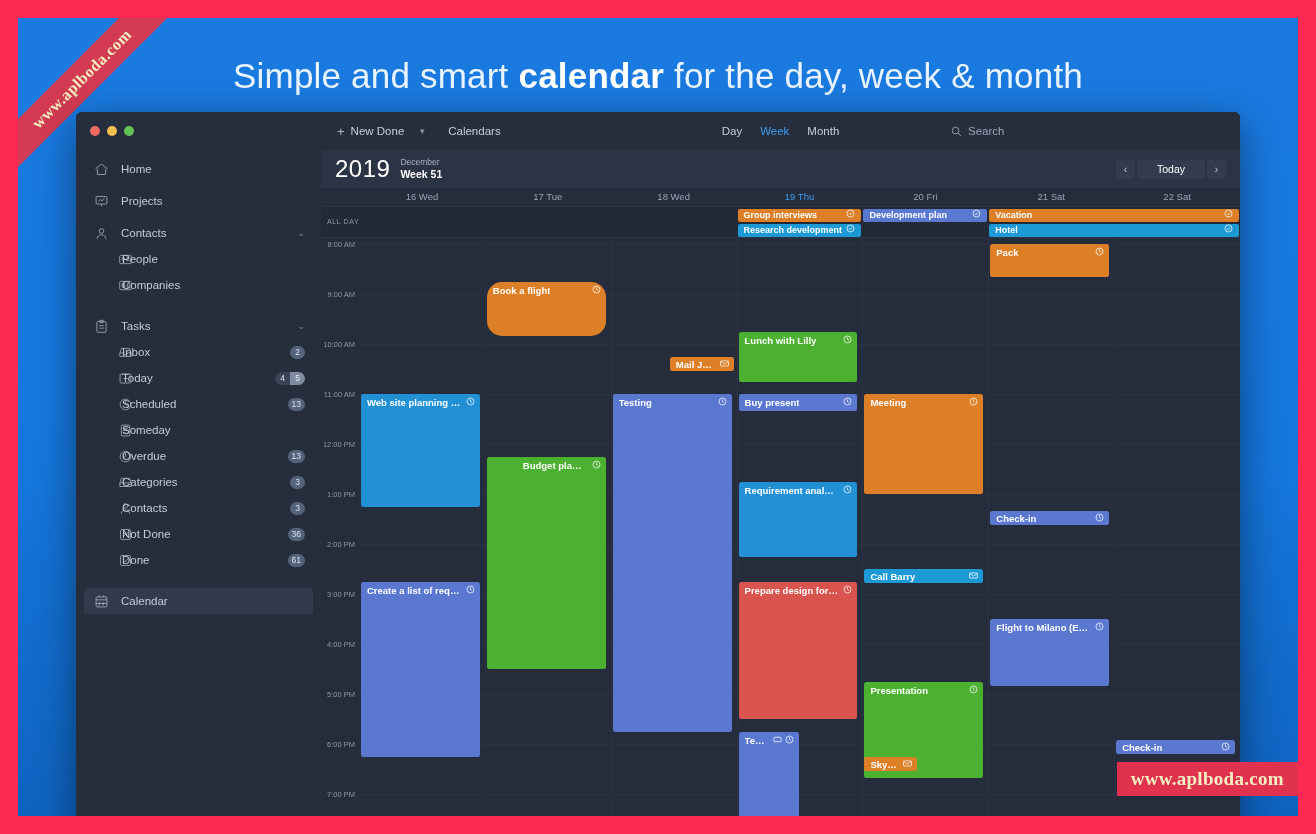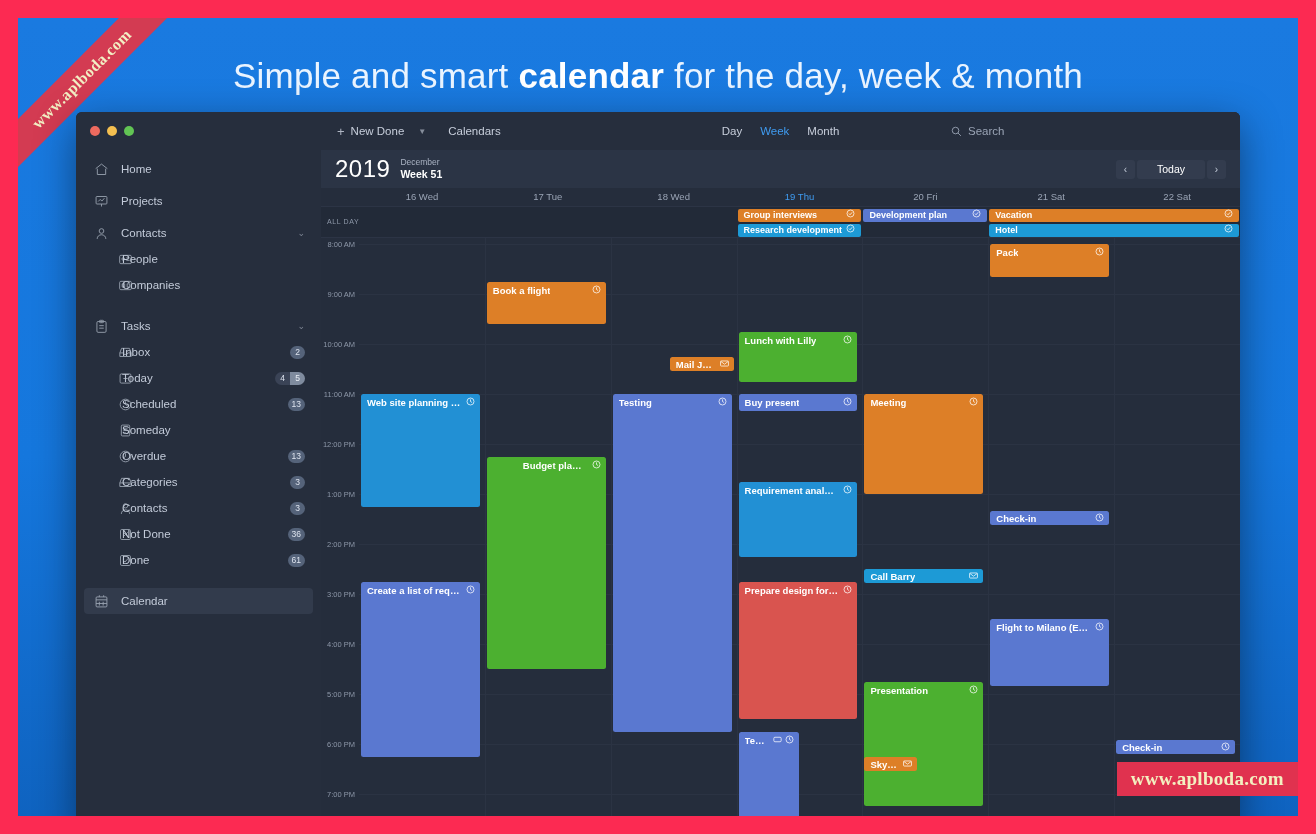--- a/index.html
+++ b/index.html
@@ -474,21 +474,21 @@
               <div class="hr" style="top: 556px;"></div>
               <div class="tlabel" style="top: 552px;">7:00 PM</div>
               <div class="vline" style="left: 163.857px;"></div>
               <div class="vline" style="left: 289.714px;"></div>
               <div class="vline" style="left: 415.571px;"></div>
               <div class="vline" style="left: 541.429px;"></div>
               <div class="vline" style="left: 667.286px;"></div>
               <div class="vline" style="left: 793.143px;"></div>
             </div>
           <div id="events">
-              <div class="ev c-orange" style="top: 43.5px; height: 42px; left: 165.857px; width: 118.857px;">
+              <div class="ev c-orange" style="top: 43.5px; height: 54px; left: 165.857px; width: 118.857px; border-radius: 15px;">
                 <div class="ev-head">
                   <span class="ev-title">Book a flight</span>
                   <span class="ev-ico"><svg width="9" height="9" viewBox="0 0 16 16">
                       <circle cx="8" cy="8" r="6.2" fill="none" stroke="#fff" stroke-width="1.4"></circle>
                       <path d="M8 4.2V8l2.7 1.8" fill="none" stroke="#fff" stroke-width="1.4"></path>
                     </svg></span>
                 </div>
               </div>
               <div class="ev c-orange slim" style="top: 118.5px; height: 14px; left: 348.867px; width: 64.1871px;">
                 <div class="ev-head">
@@ -593,21 +593,21 @@
               </div>
               <div class="ev c-cyan slim" style="top: 331px; height: 14px; left: 543.429px; width: 118.857px;">
                 <div class="ev-head">
                   <span class="ev-title">Call Barry</span>
                   <span class="ev-ico"><svg width="9" height="9" viewBox="0 0 16 16">
                       <rect x="1" y="3.5" width="14" height="9" rx="1.2" fill="none" stroke="#fff" stroke-width="1.4"></rect>
                       <path d="M1.6 4.4 8 9.2 14.4 4.4" fill="none" stroke="#fff" stroke-width="1.4"></path>
                     </svg></span>
                 </div>
               </div>
-              <div class="ev c-green" style="top: 443.5px; height: 124px; left: 543.429px; width: 118.857px;">
+              <div class="ev c-green" style="top: 443.5px; height: 96px; left: 543.429px; width: 118.857px;">
                 <div class="ev-head">
                   <span class="ev-title">Presentation</span>
                   <span class="ev-ico"><svg width="9" height="9" viewBox="0 0 16 16">
                       <circle cx="8" cy="8" r="6.2" fill="none" stroke="#fff" stroke-width="1.4"></circle>
                       <path d="M8 4.2V8l2.7 1.8" fill="none" stroke="#fff" stroke-width="1.4"></path>
                     </svg></span>
                 </div>
               </div>
               <div class="ev c-orange slim" style="top: 518.5px; height: 14px; left: 543.429px; width: 52.86px;">
                 <div class="ev-head">

